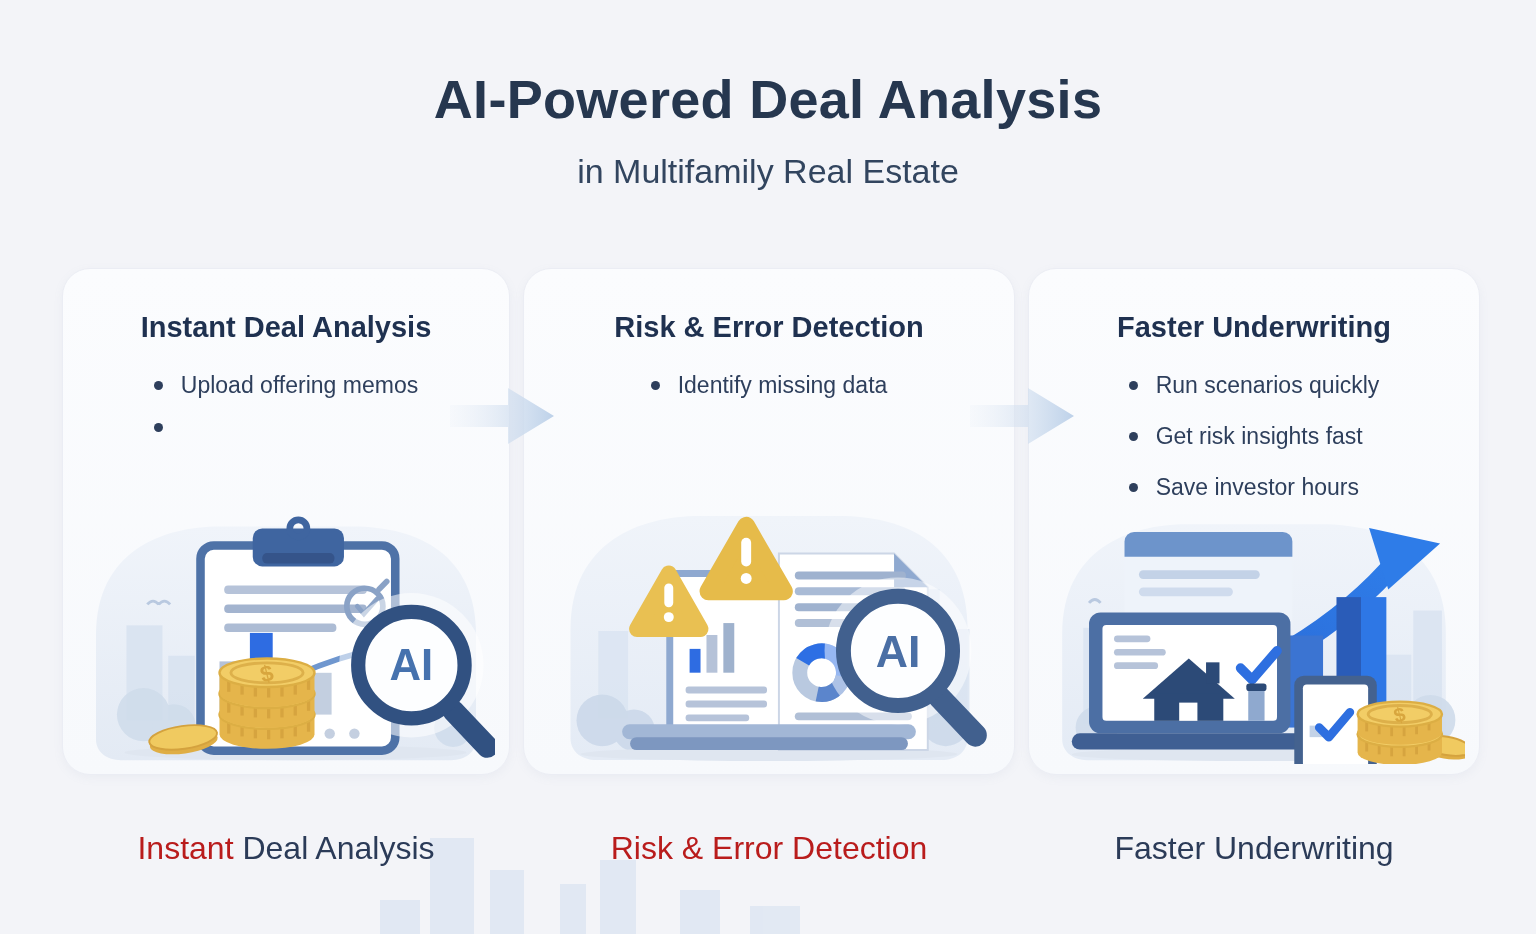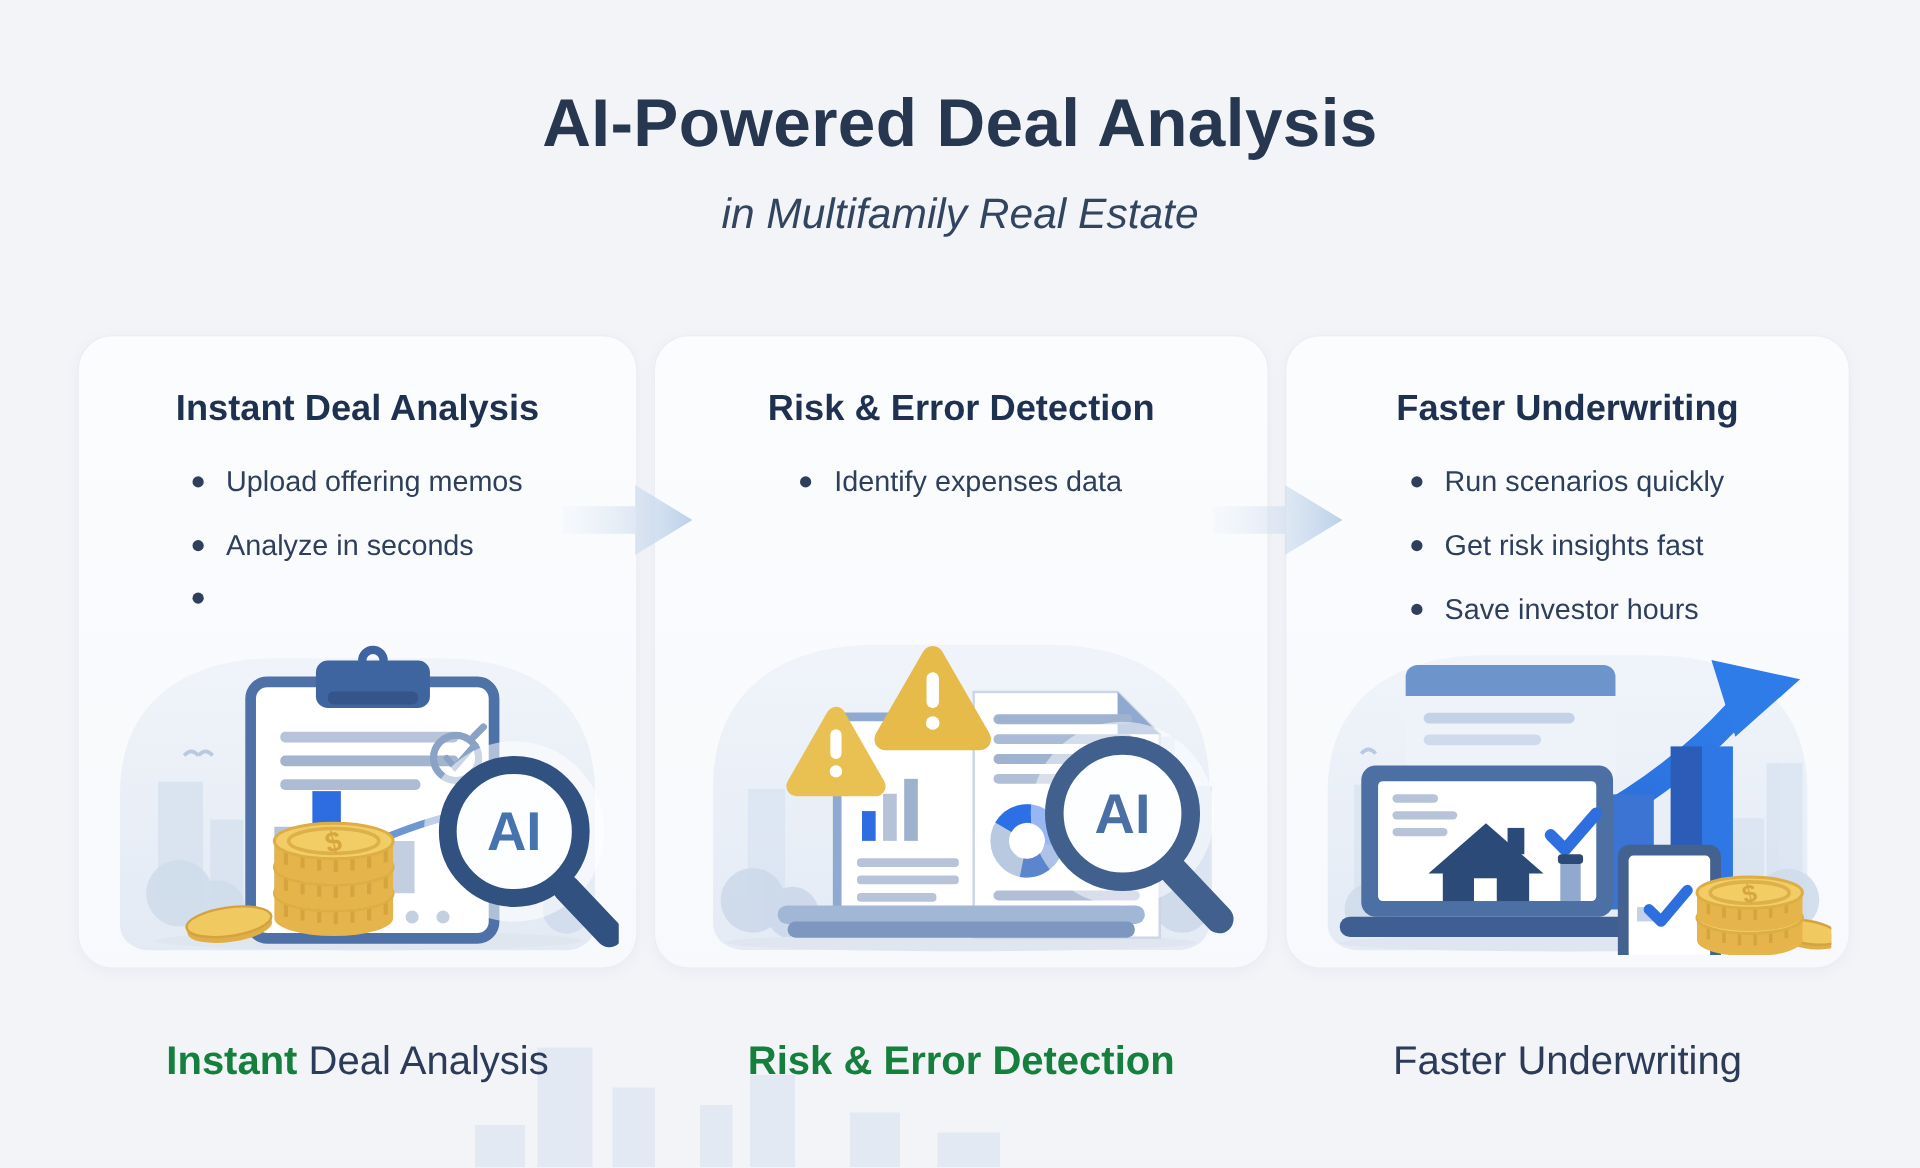--- a/index.html
+++ b/index.html
@@ -8,21 +8,21 @@
     font-family:"Liberation Sans", sans-serif;
     position:relative;
     overflow:hidden;
     color:#273a57;
   }
   .page{position:absolute;inset:0;border-radius:29px;}
 
   
   .header{position:absolute;top:68px;left:0;right:0;text-align:center;}
   .main-title{font-size:54px;font-weight:700;color:#26374f;margin:0;letter-spacing:.3px;}
-  .subtitle{font-size:34px;font-weight:400;color:#32455f;margin-top:22px;font-style:italic;}
+  .subtitle{font-size:34px;font-weight:400;color:#32455f;margin-top:22px;}
 
   
   .cards{position:absolute;top:268px;left:62px;display:flex;gap:13px;height:507px;}
   .card{
     position:relative;
     background:linear-gradient(180deg,#fbfcfe 0%,#f7f9fc 100%);
     border:1.5px solid #ebedf4;
     border-radius:28px;
     box-shadow:0 3px 10px rgba(140,152,180,.08);
     box-sizing:border-box;
@@ -34,21 +34,21 @@
   .dot{width:9px;height:9px;border-radius:50%;background:#2e3f5c;flex:0 0 auto;}
   .illus{position:absolute;left:14px;right:14px;bottom:10px;height:262px;}
   .illus svg{width:100%;height:100%;display:block;}
 
   
   .flow-arrow{position:absolute;top:386px;width:104px;height:60px;z-index:6;}
 
   
   .footers{position:absolute;top:830px;left:62px;display:flex;gap:13px;z-index:3;}
   .footer-label{font-size:32px;color:#2b3b58;text-align:center;}
-  .footer-label .fb{font-weight:700;color:#15803d;}
+  .footer-label .fb{font-weight:400;color:#b91c1c;}
   .footer-label .fr{font-weight:400;}
   .f1{width:448px;} .f2{width:492px;} .f3{width:452px;}
 
   
   .skyline{position:absolute;bottom:0;left:360px;width:470px;height:106px;z-index:1;}
 
   svg text{font-family:"Liberation Sans", sans-serif;}
 </style>
 </head>
 <body>
@@ -61,24 +61,20 @@
   </div>
 
   <div class="cards">
 
     <div class="card c1">
       <div class="card-title">Instant Deal Analysis</div>
       <div class="bullets">
         <div class="bullet">
           <span class="dot"></span>
           <span>Upload offering memos</span>
-        </div>
-        <div class="bullet">
-          <span class="dot"></span>
-          <span>Analyze in seconds</span>
         </div>
         <div class="bullet">
           <span class="dot"></span>
         </div>
       </div>
 
       <div class="illus">
         <svg viewBox="0 0 440 264" preserveAspectRatio="xMidYMax meet">
           <defs>
             <linearGradient id="blob1" x1="0" y1="0" x2="0" y2="1">
@@ -191,21 +187,21 @@
           </g>
         </svg>
       </div>
     </div>
 
     <div class="card c2">
       <div class="card-title">Risk &amp; Error Detection</div>
       <div class="bullets">
         <div class="bullet">
           <span class="dot"></span>
-          <span>Identify expenses data</span>
+          <span>Identify missing data</span>
         </div>
       </div>
 
       <div class="illus">
         <svg viewBox="0 0 440 264" preserveAspectRatio="xMidYMax meet">
           <defs>
             <linearGradient id="blob2" x1="0" y1="0" x2="0" y2="1">
               <stop offset="0" stop-color="#f0f4fa"></stop>
                 <stop offset="1" stop-color="#e4ebf5"></stop>
             </linearGradient>

